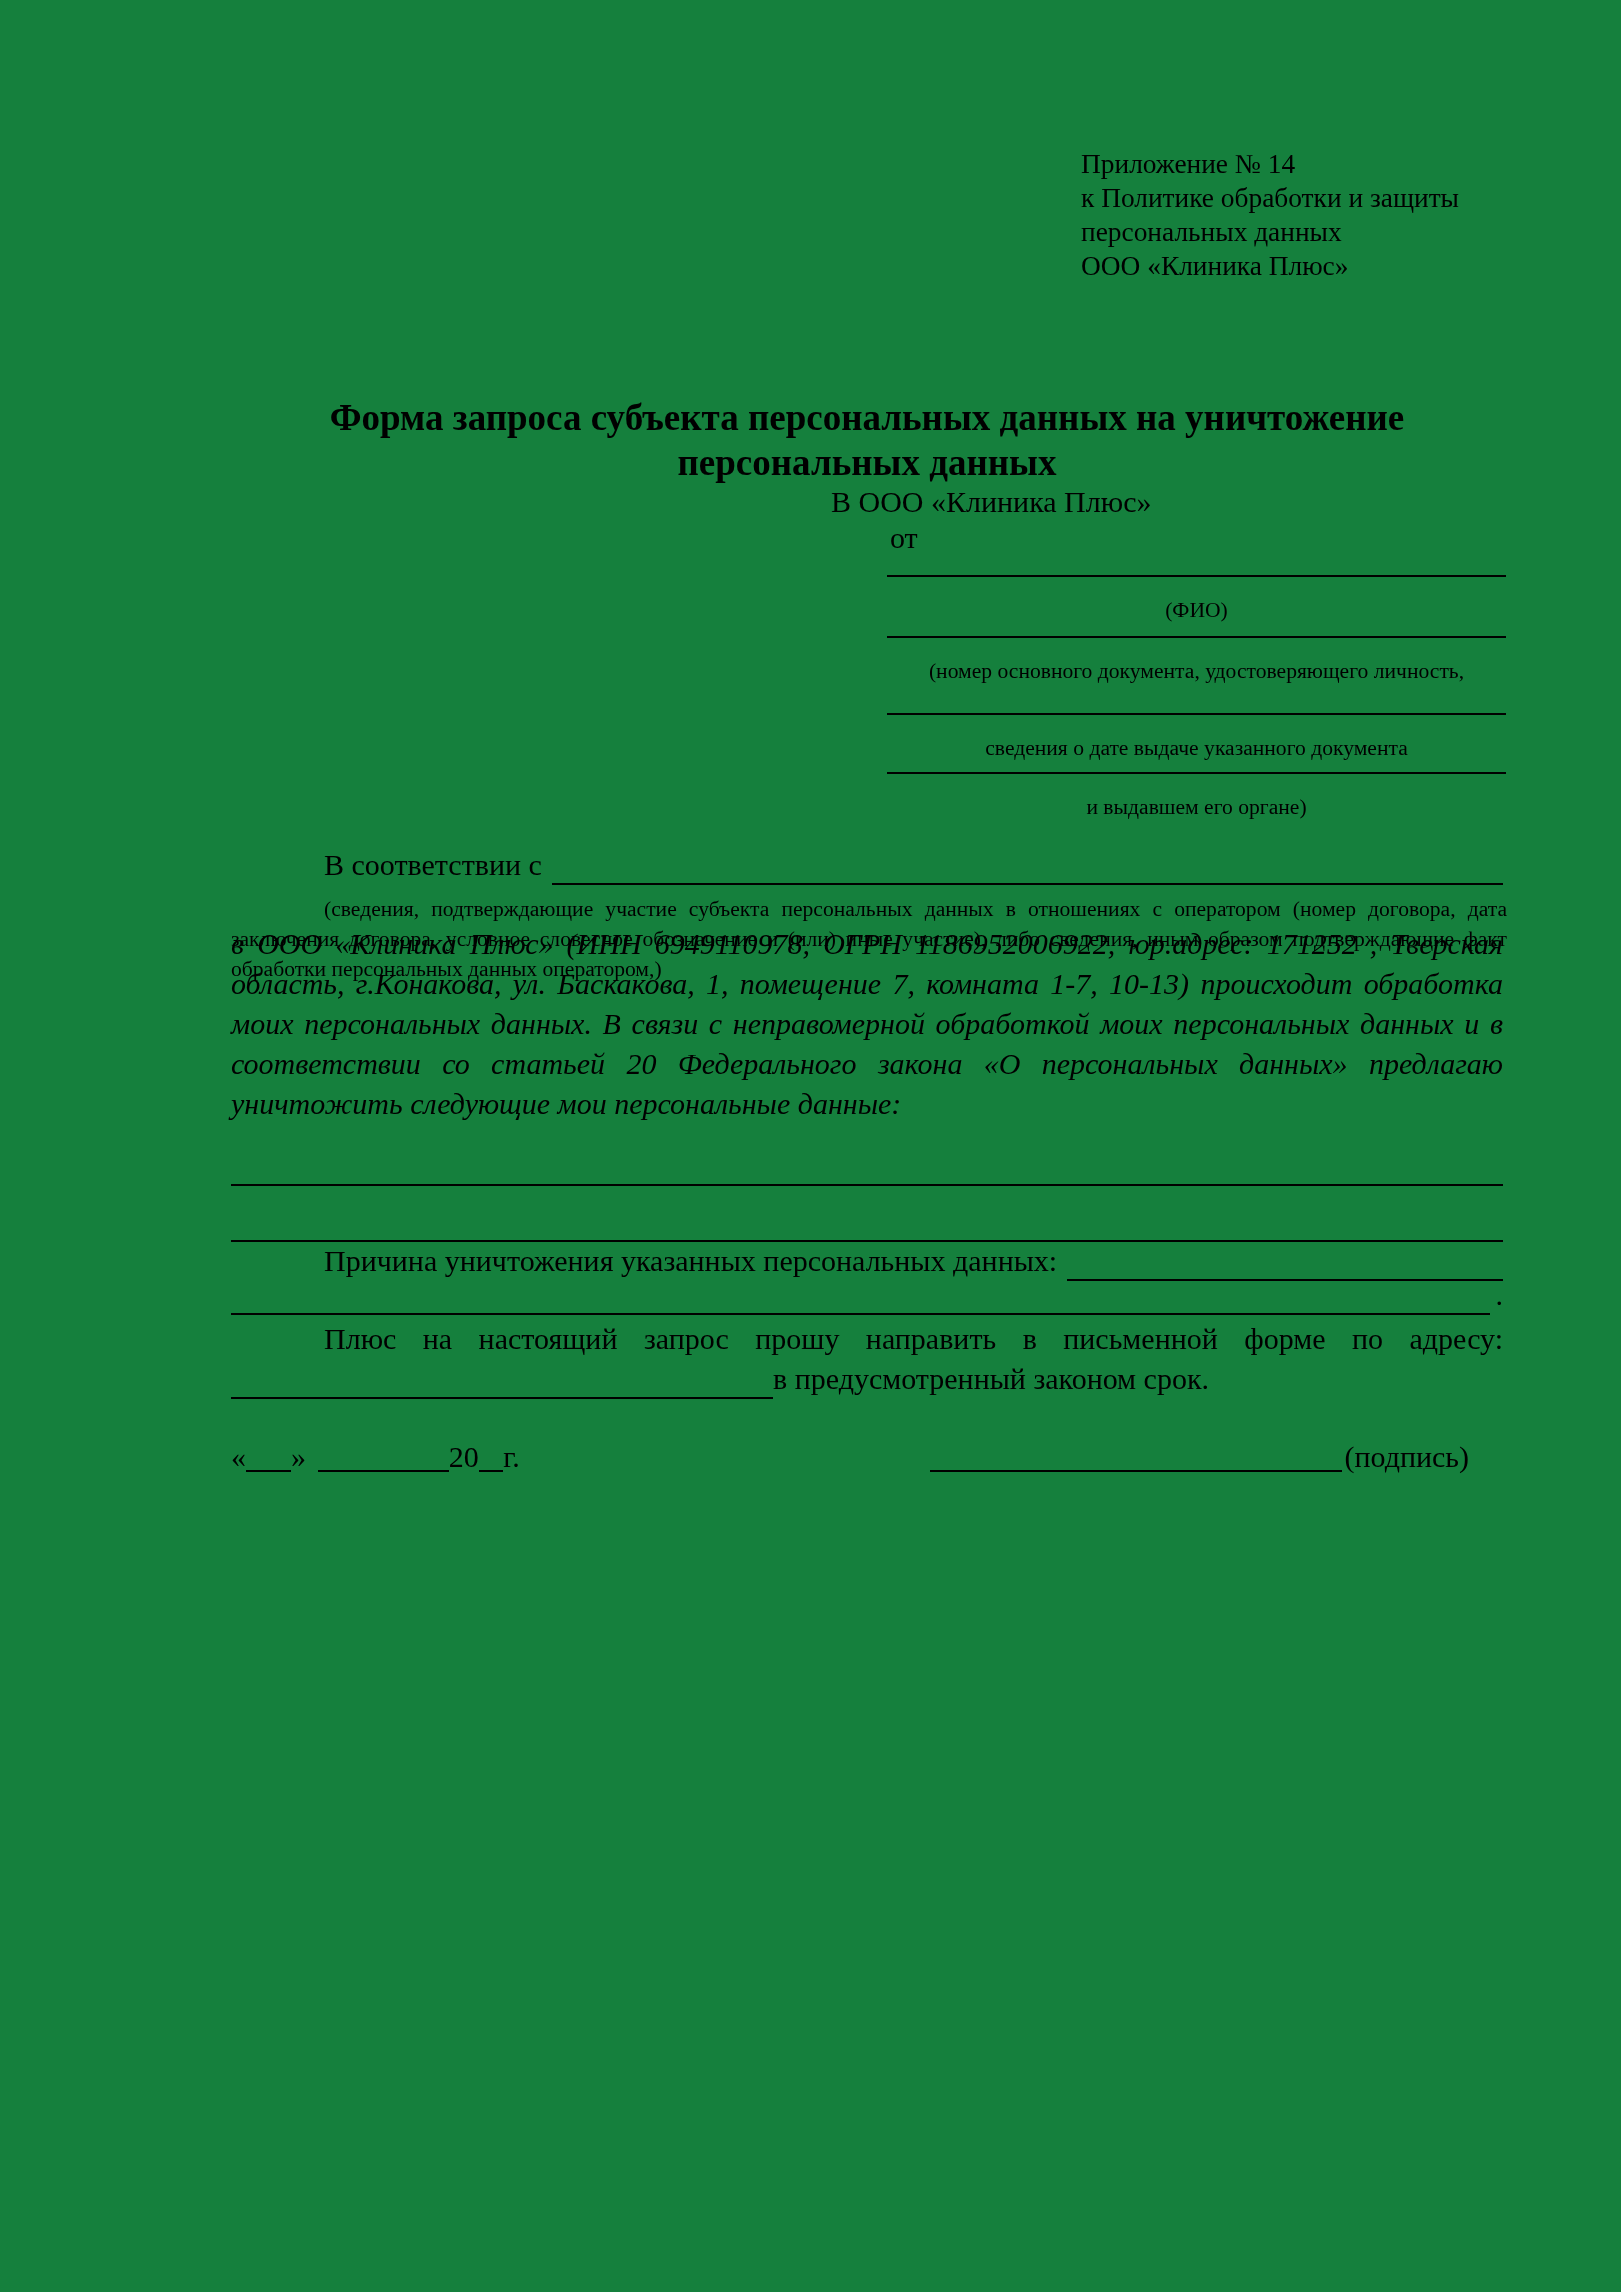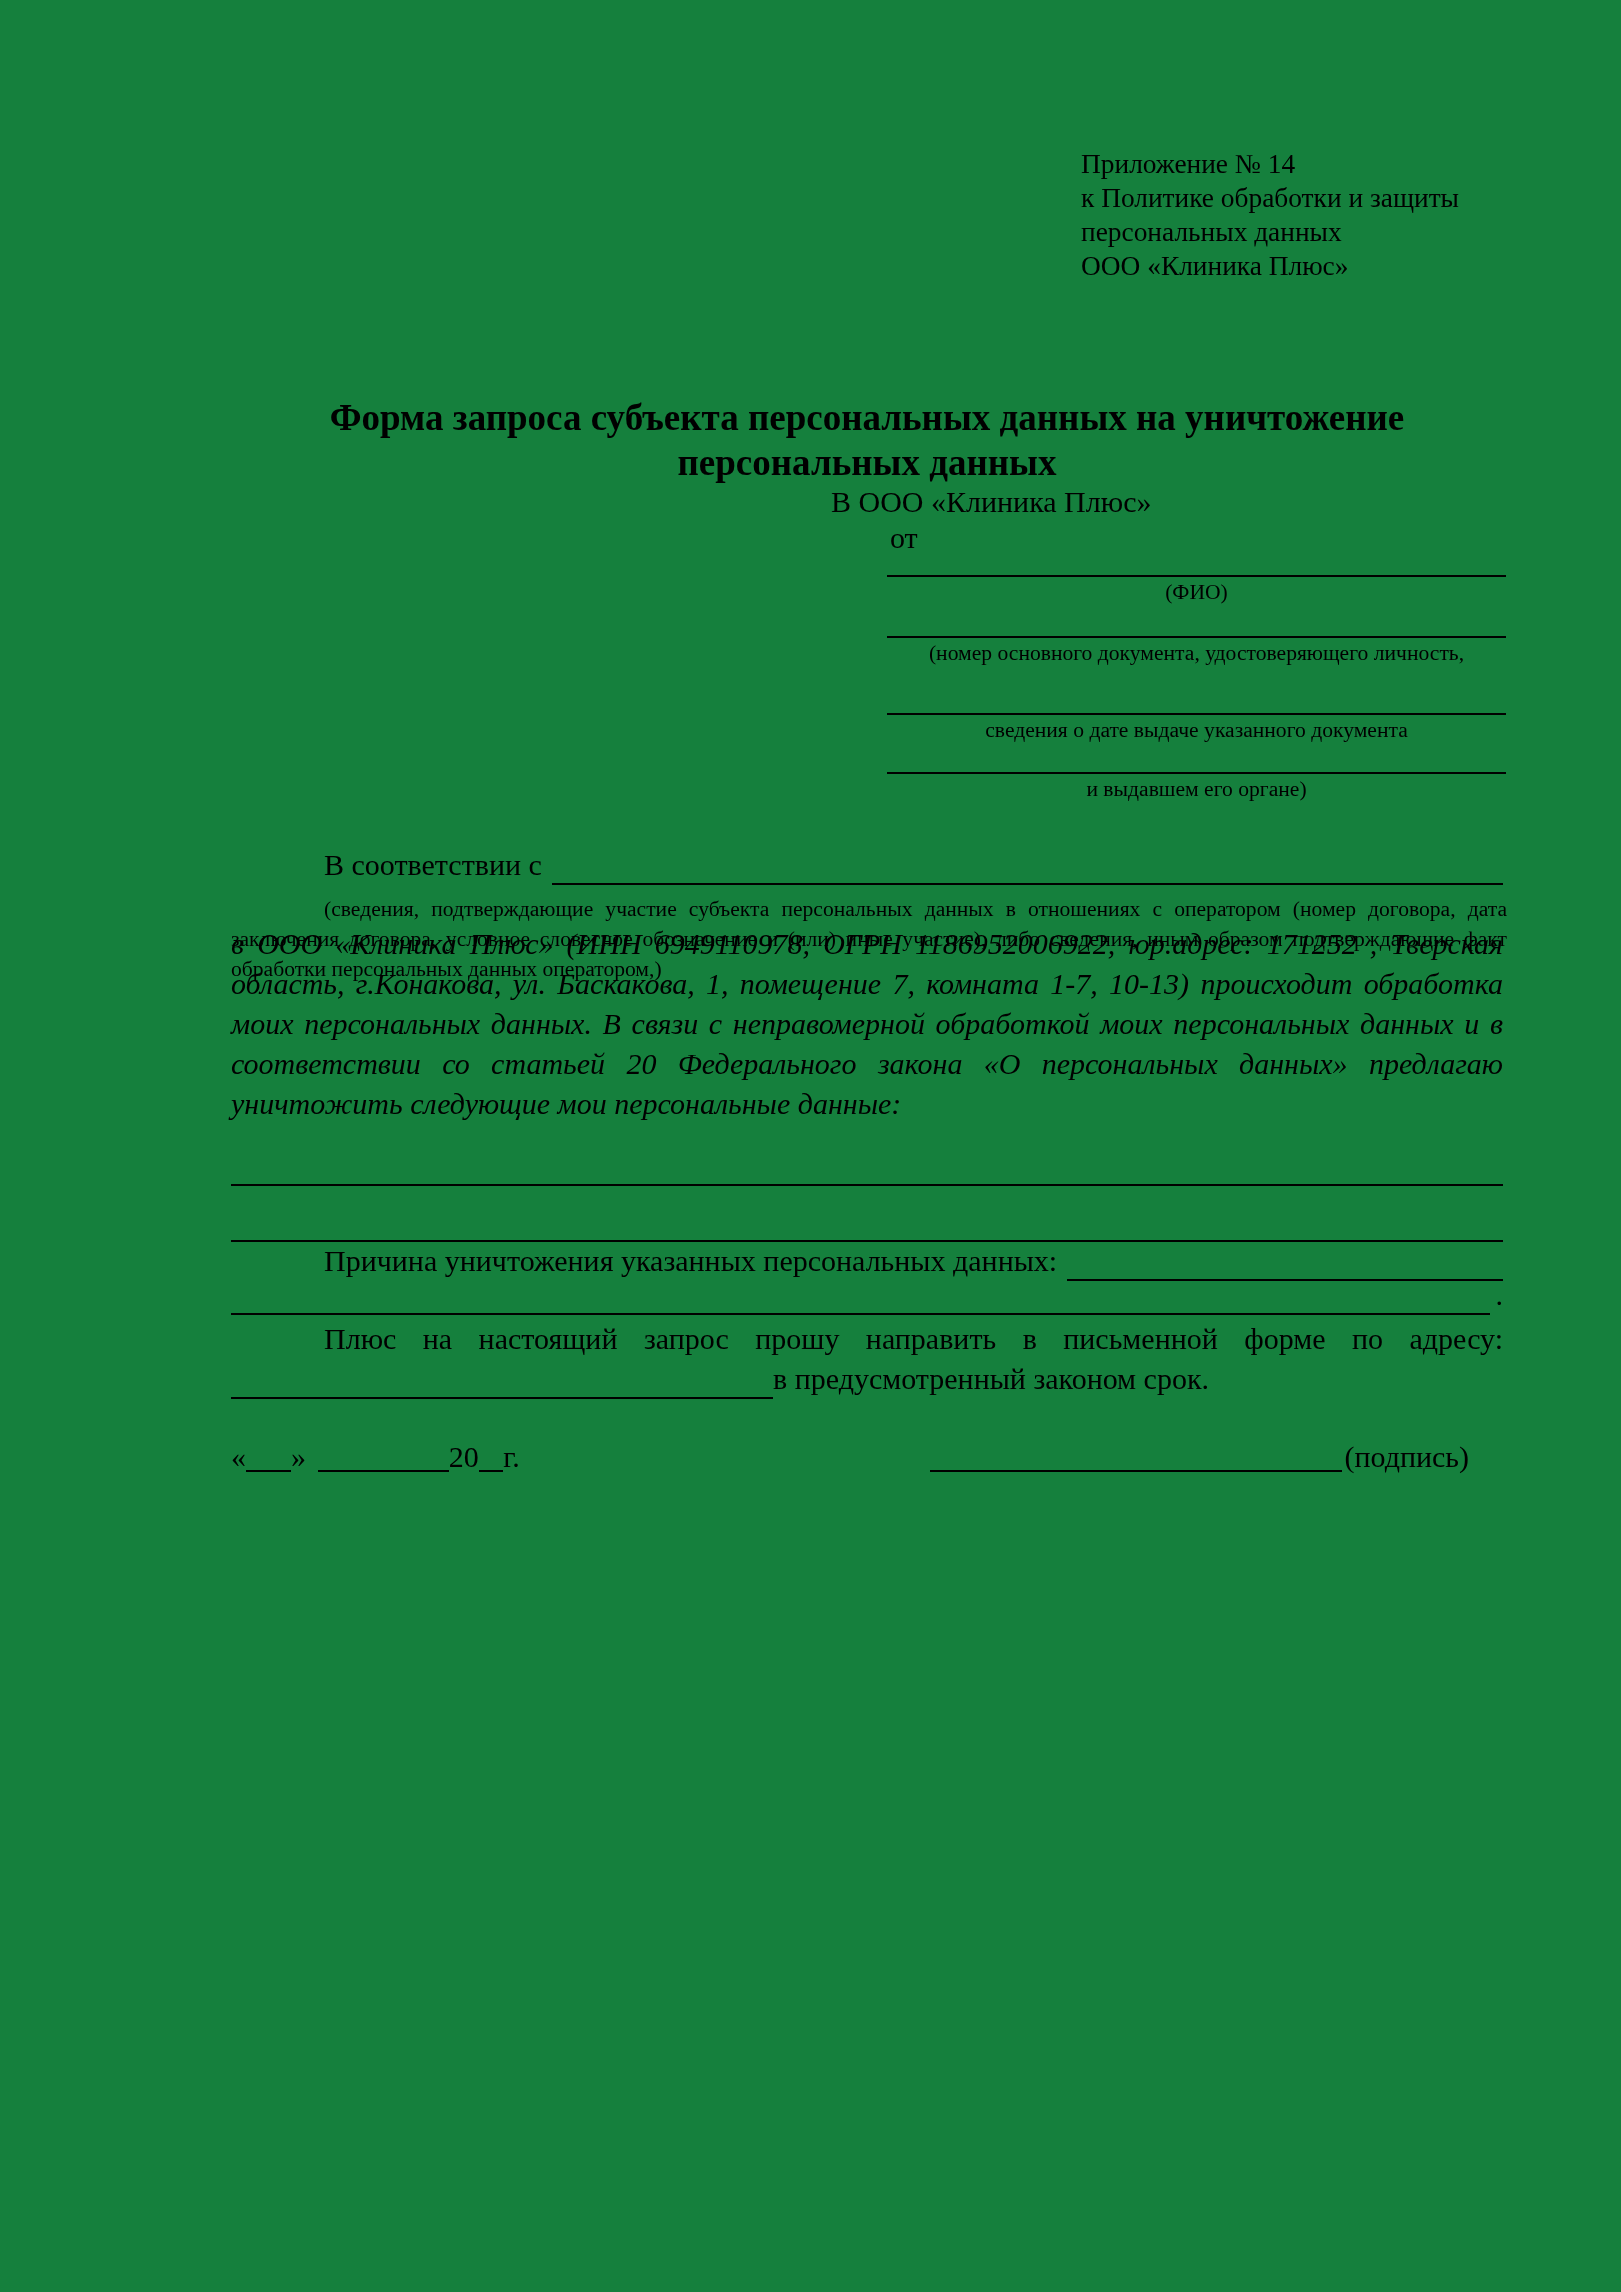--- a/index.html
+++ b/index.html
@@ -26,21 +26,21 @@
     text-align: center; font-weight: bold;
     font-size: 37px; line-height: 45px;
   }
 
   .addressee-org { left: 831px; top: 482px; }
   .from-label   { left: 890px; top: 518px; }
 
   .field { left: 887px; width: 619px; }
   .field .rule { border-top: 2.9px solid #000; height: 0; }
   .field .caption {
-    text-align: center; font-size: 21.6px; line-height: 25.5px; margin-top: 3px;
+    text-align: center; font-size: 21.6px; line-height: 25.5px; margin-top: 21px;
   }
   .f1 { top: 575px; }
   .f2 { top: 636px; }
   .f3 { top: 713px; }
   .f4 { top: 772px; }
 
   .accordance { left: 231px; top: 845px; width: 1272px; display: flex; }
   .accordance .lead { white-space: nowrap; padding-left: 93px; font-family: Liberation Serif, serif; }
   .fill { flex: 1 1 auto; border-bottom: 2.9px solid #000; margin-left: 9.8px; }
 

